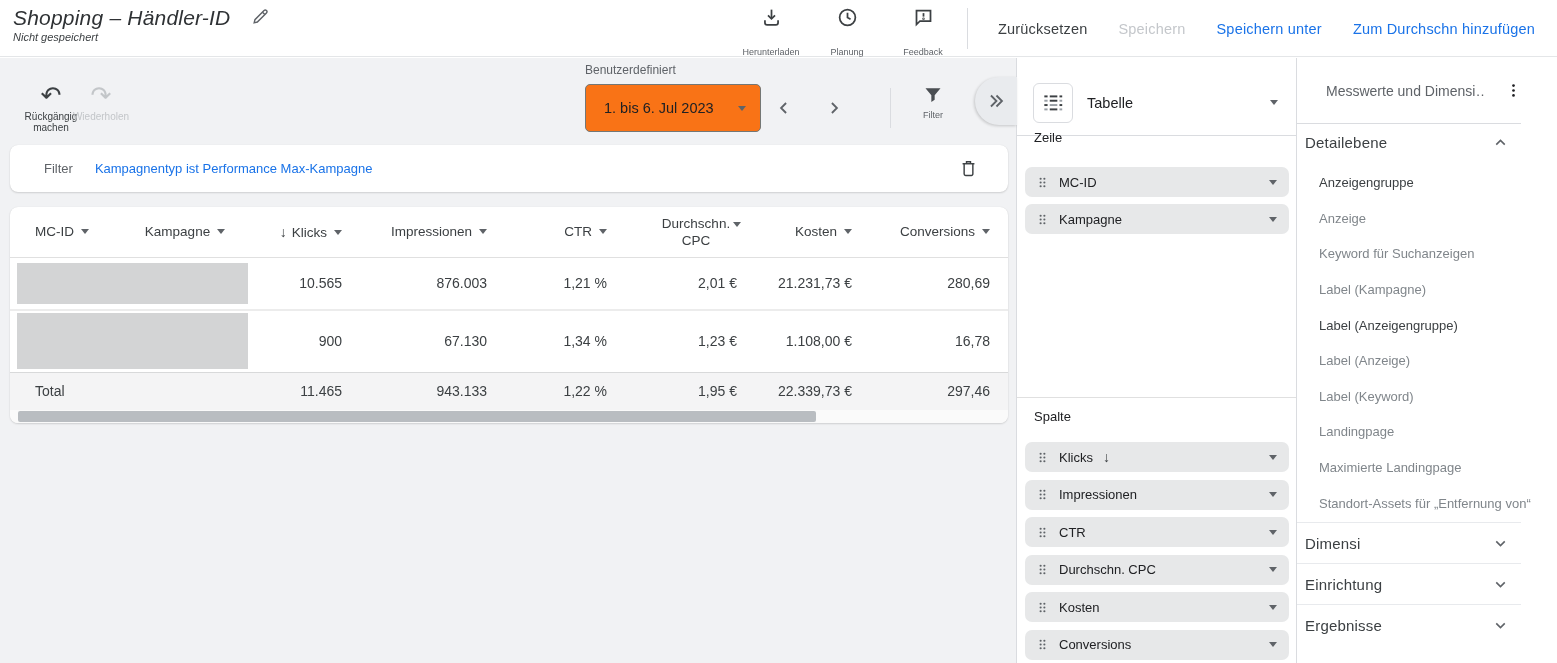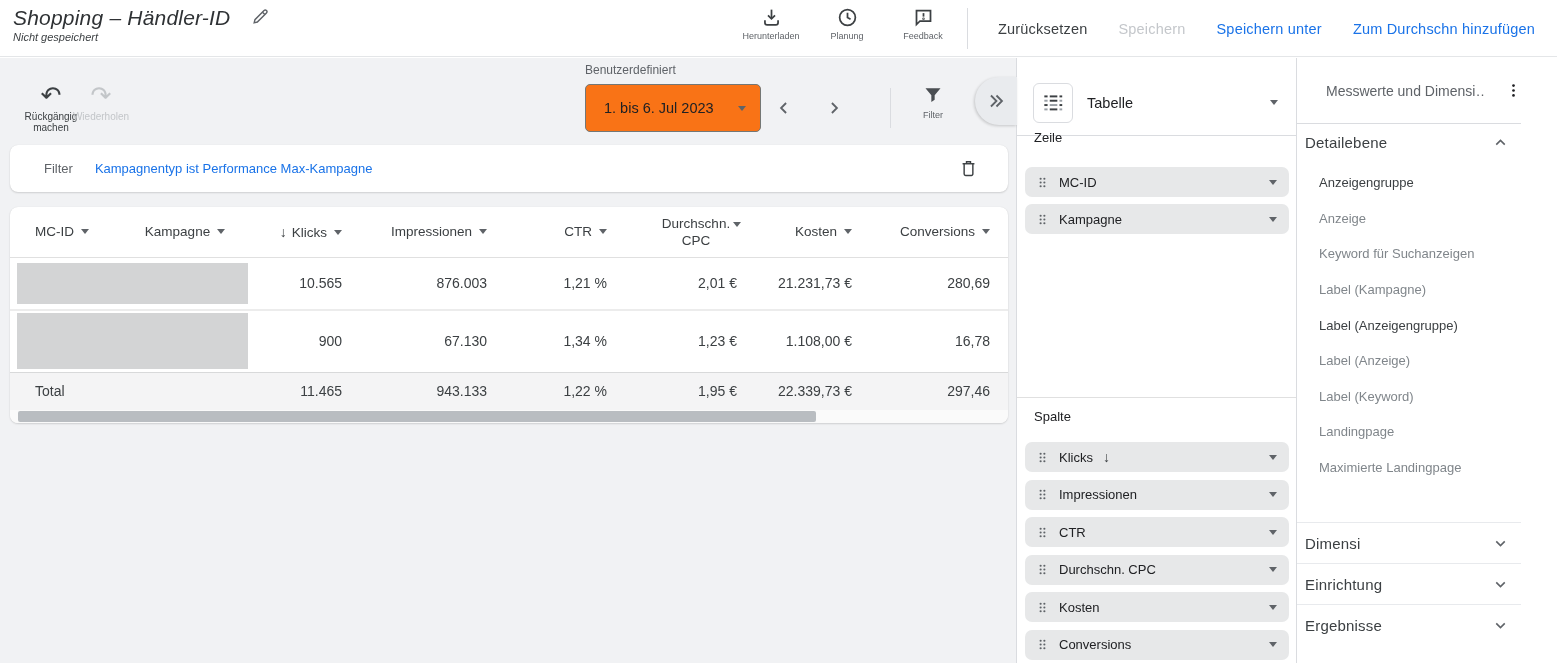--- a/index.html
+++ b/index.html
@@ -7,21 +7,21 @@
   body { font-family:"Liberation Sans","DejaVu Sans",sans-serif; background:#fff; color:#3c4043; cursor:default; }
   #app { position:relative; width:1557px; height:663px; }
 
   
   .tophdr { position:absolute; left:0; top:0; width:1557px; height:57px; background:#fff; border-bottom:1px solid #e4e6e8; z-index:30; }
   .title-wrap { position:absolute; left:13px; top:6px; }
   .rpt-title { font-size:21px; font-style:italic; font-weight:500; color:#2f3235; letter-spacing:.2px; display:inline-block; }
   .edit-ic { display:inline-block; vertical-align:middle; margin-left:16px; margin-top:-4px; }
   .rpt-sub { font-size:11px; font-style:italic; color:#3c4043; margin-top:1px; }
   .tools { position:absolute; left:733px; top:7px; display:flex; }
-  .tool-btn { width:76px; display:flex; flex-direction:column; align-items:center; gap:3px; }
+  .tool-btn { width:76px; display:flex; flex-direction:column; align-items:center; gap:19px; }
   .tool-label { font-size:9px; color:#5f6368; }
   .hdr-divider { position:absolute; left:967px; top:8px; width:1px; height:41px; background:#dadce0; }
   .actions { position:absolute; right:22px; top:0; height:57px; display:flex; align-items:center; gap:31px; }
   .act { font-size:14.5px; font-weight:500; letter-spacing:.2px; }
   .act.dark { color:#3c4043; }
   .act.disabled { color:#c4c7cb; }
   .act.blue { color:#1a73e8; }
 
   
   .main { position:absolute; left:0; top:58px; width:1016px; height:605px; background:#f1f2f4; }
@@ -450,20 +450,21 @@
     <div class="fitems">
       <div class="fitem active">Anzeigengruppe</div>
       <div class="fitem">Anzeige</div>
       <div class="fitem">Keyword für Suchanzeigen</div>
       <div class="fitem">Label (Kampagne)</div>
       <div class="fitem active">Label (Anzeigengruppe)</div>
       <div class="fitem">Label (Anzeige)</div>
       <div class="fitem">Label (Keyword)</div>
       <div class="fitem">Landingpage</div>
       <div class="fitem">Maximierte Landingpage</div>
+      <div class="fitem">Standort-Assets für „Entfernung von“</div>
     </div>
 
     <div class="fsec-hdr bordered" style="top:464px;">
       <span class="fsec-label">Dimensi</span>
       <svg width="17" height="17" viewBox="0 0 24 24" fill="none" stroke="#5f6368" stroke-width="2.2">
           <path d="M6 9l6 6 6-6"></path>
         </svg>
     </div>
     <div class="fsec-hdr bordered" style="top:505px;">
       <span class="fsec-label">Einrichtung</span>

